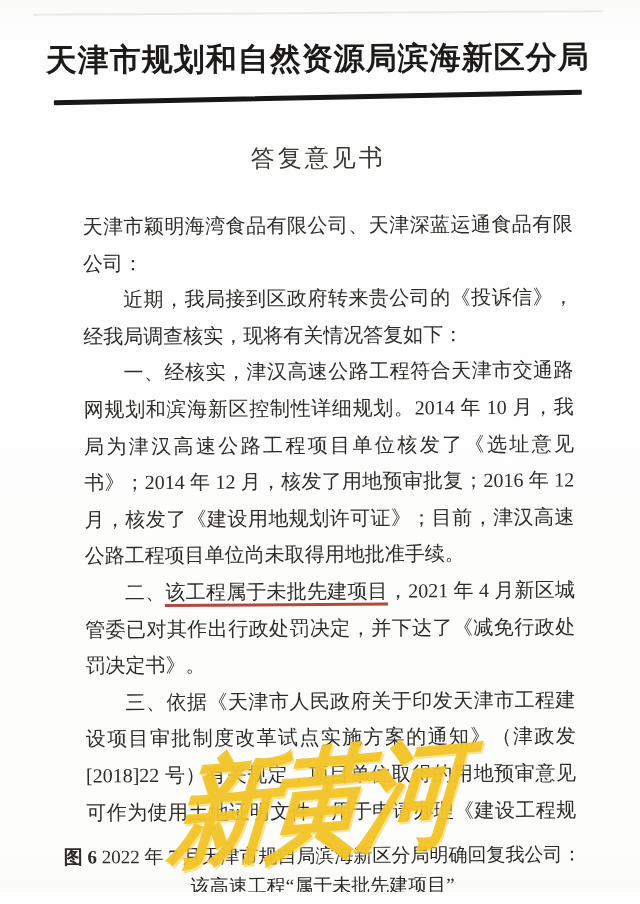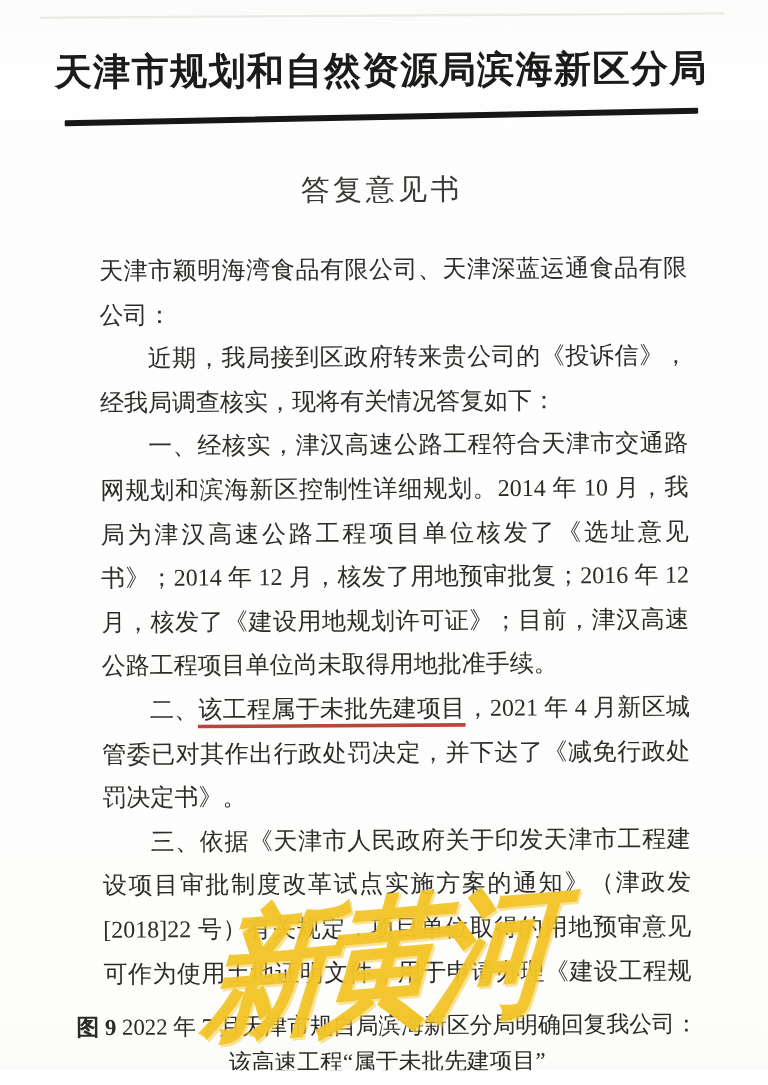--- a/index.html
+++ b/index.html
@@ -128,20 +128,20 @@
 
       <p class="indent">一、经核实，津汉高速公路工程符合天津市交通路网规划和滨海新区控制性详细规划。2014 年 10 月，我局为津汉高速公路工程项目单位核发了《选址意见书》；2014 年 12 月，核发了用地预审批复；2016 年 12 月，核发了《建设用地规划许可证》；目前，津汉高速公路工程项目单位尚未取得用地批准手续。</p>
 
       <p class="indent"><span>二、</span><span class="underline-red">该工程属于未批先建项目</span><span>，2021 年 4 月新区城管委已对其作出行政处罚决定，并下达了《减免行政处罚决定书》。</span></p>
 
       <p class="indent">三、依据《天津市人民政府关于印发天津市工程建设项目审批制度改革试点实施方案的通知》（津政发[2018]22 号）有关规定，项目单位取得的用地预审意见可作为使用土地证明文件，用于申请办理《建设工程规划许可证》。</p>
 
     </div>
 
     <div class="caption">
-      <div><span class="fig-label">图 9</span><span> 2022 年 7 月天津市规自局滨海新区分局明确回复我公司：</span></div>
+      <div><span class="fig-label">图 6</span><span> 2022 年 7 月天津市规自局滨海新区分局明确回复我公司：</span></div>
       <div>该高速工程“属于未批先建项目”</div>
     </div>
 
   </div>
 
   <div class="watermark">新黄河</div>
 </div>
 
 </body></html>

